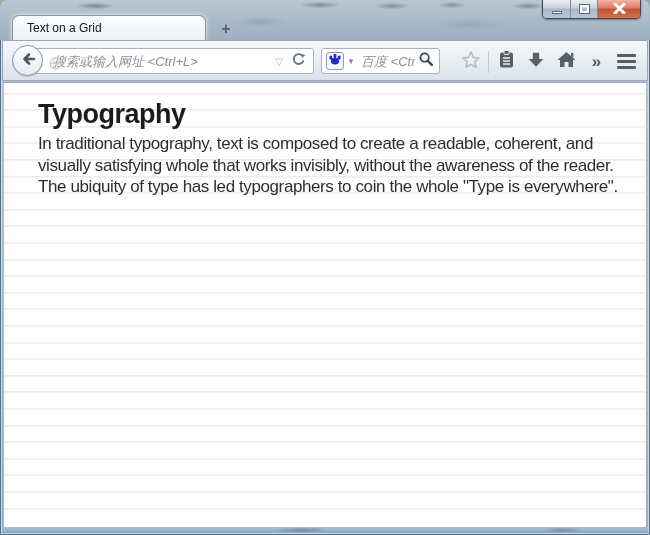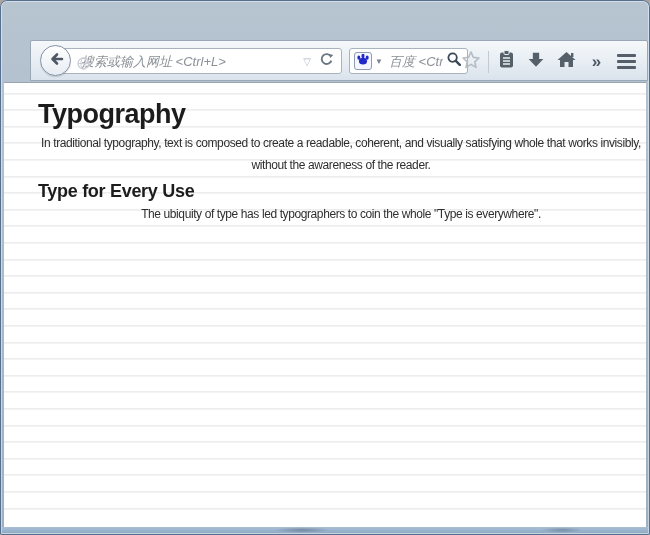--- a/index.html
+++ b/index.html
@@ -60,21 +60,20 @@
     background:linear-gradient(#f0b4a5 0%, #dd7a62 45%, #c65138 50%, #d0704f 100%);
   }
   .min-glyph { width:10px; height:3px; background:#fff; border:1px solid #5a6a7a; margin-top:7px; }
   .max-glyph { width:9px; height:8px; border:2px solid #fff; outline:1px solid #5a6a7a; background:transparent; }
   
   .navbar {
     position:absolute; top:40px; left:2px; right:2px; height:41px;
     background:linear-gradient(#f5f8fa 0%, #e7edf3 55%, #dae3ec 100%);
     border:1px solid #9aa7b4;
     border-radius:2px 2px 0 0;
-    margin-left:28px;
   }
   .back-btn {
     position:absolute; left:9px; top:4px; width:31px; height:31px; border-radius:50%;
     background:linear-gradient(#ffffff,#e7edf3);
     border:1px solid #8593a4;
     display:flex; align-items:center; justify-content:center;
     box-shadow:0 1px 1px rgba(0,0,0,.15);
     z-index:2;
   }
   .url-bar {
@@ -122,41 +121,65 @@
     background-position:0 -5.6px;
     border-top:1px solid #98a4b0;
     padding:0 0 0 34px;
     overflow:hidden;
   }
   .page h1 {
     margin:16px 0 4px 0; font-size:27px; line-height:30px;
     font-weight:bold; color:#1c1c1c; letter-spacing:-0.5px;
   }
   .page p {
-    margin:0; font-size:12px; line-height:21.5px; color:#2e2e2e;
-    letter-spacing:-0.4px; max-width:606px;text-align:center;
+    margin:0; font-size:17px; line-height:21.5px; color:#2e2e2e;
+    letter-spacing:-0.4px; max-width:606px;
   }
   .page h2 {
     margin:4px 0 2px 0; font-size:18px; line-height:22px;
     font-weight:bold; color:#1c1c1c; letter-spacing:-0.3px;
   }
   
   .bottom-strip {
     position:absolute; left:2px; right:2px; bottom:2px; height:6px;
     background:
       radial-gradient(ellipse 40px 4px at 300px 3px, rgba(40,50,70,.35), transparent 70%),
       radial-gradient(ellipse 30px 4px at 560px 3px, rgba(40,50,70,.3), transparent 70%),
       linear-gradient(#a9c0d6,#8fabc6);
   }
 </style>
 </head>
 <body>
 
 <div class="window">
 
+  <div class="titlebar">
+    <div class="tab">
+      <span>Text on a Grid</span>
+    </div>
+    <div class="new-tab">
+      <span>+</span>
+    </div>
+    <div class="win-controls">
+      <div class="win-btn minimize">
+        <span class="min-glyph"></span>
+      </div>
+      <div class="win-btn maximize">
+        <span class="max-glyph"></span>
+      </div>
+      <div class="win-btn close">
+        <span>
+          <svg width="13" height="11" viewBox="0 0 13 11">
+            <path d="M2 1 L11 10 M11 1 L2 10" stroke="#ffffff" stroke-width="3" stroke-linecap="round"></path>
+            <path d="M2 1 L11 10 M11 1 L2 10" stroke="#fff" stroke-width="2" stroke-linecap="round"></path>
+          </svg>
+        </span>
+      </div>
+    </div>
+  </div>
 
   <div class="navbar">
 
     <div class="back-btn">
       <span>
         <svg width="16" height="14" viewBox="0 0 16 14">
           <path d="M14 7 H5 M9 2.5 L4.5 7 L9 11.5" fill="none" stroke="#4e5864" stroke-width="2.6" stroke-linecap="round" stroke-linejoin="round"></path>
         </svg>
       </span>
     </div>
@@ -246,18 +269,17 @@
             <span></span>
             <span></span>
         </span>
       </div>
     </div>
   </div>
 
   <div class="page">
     <h1>Typography</h1>
     <p>In traditional typography, text is composed to create a readable, coherent, and visually satisfying whole that works invisibly, without the awareness of the reader.</p>
-    <h2>Type for Every Use</h2>
     <p>The ubiquity of type has led typographers to coin the whole "Type is everywhere".</p>
   </div>
 
   <div class="bottom-strip"></div>
 </div>
 
 </body></html>

